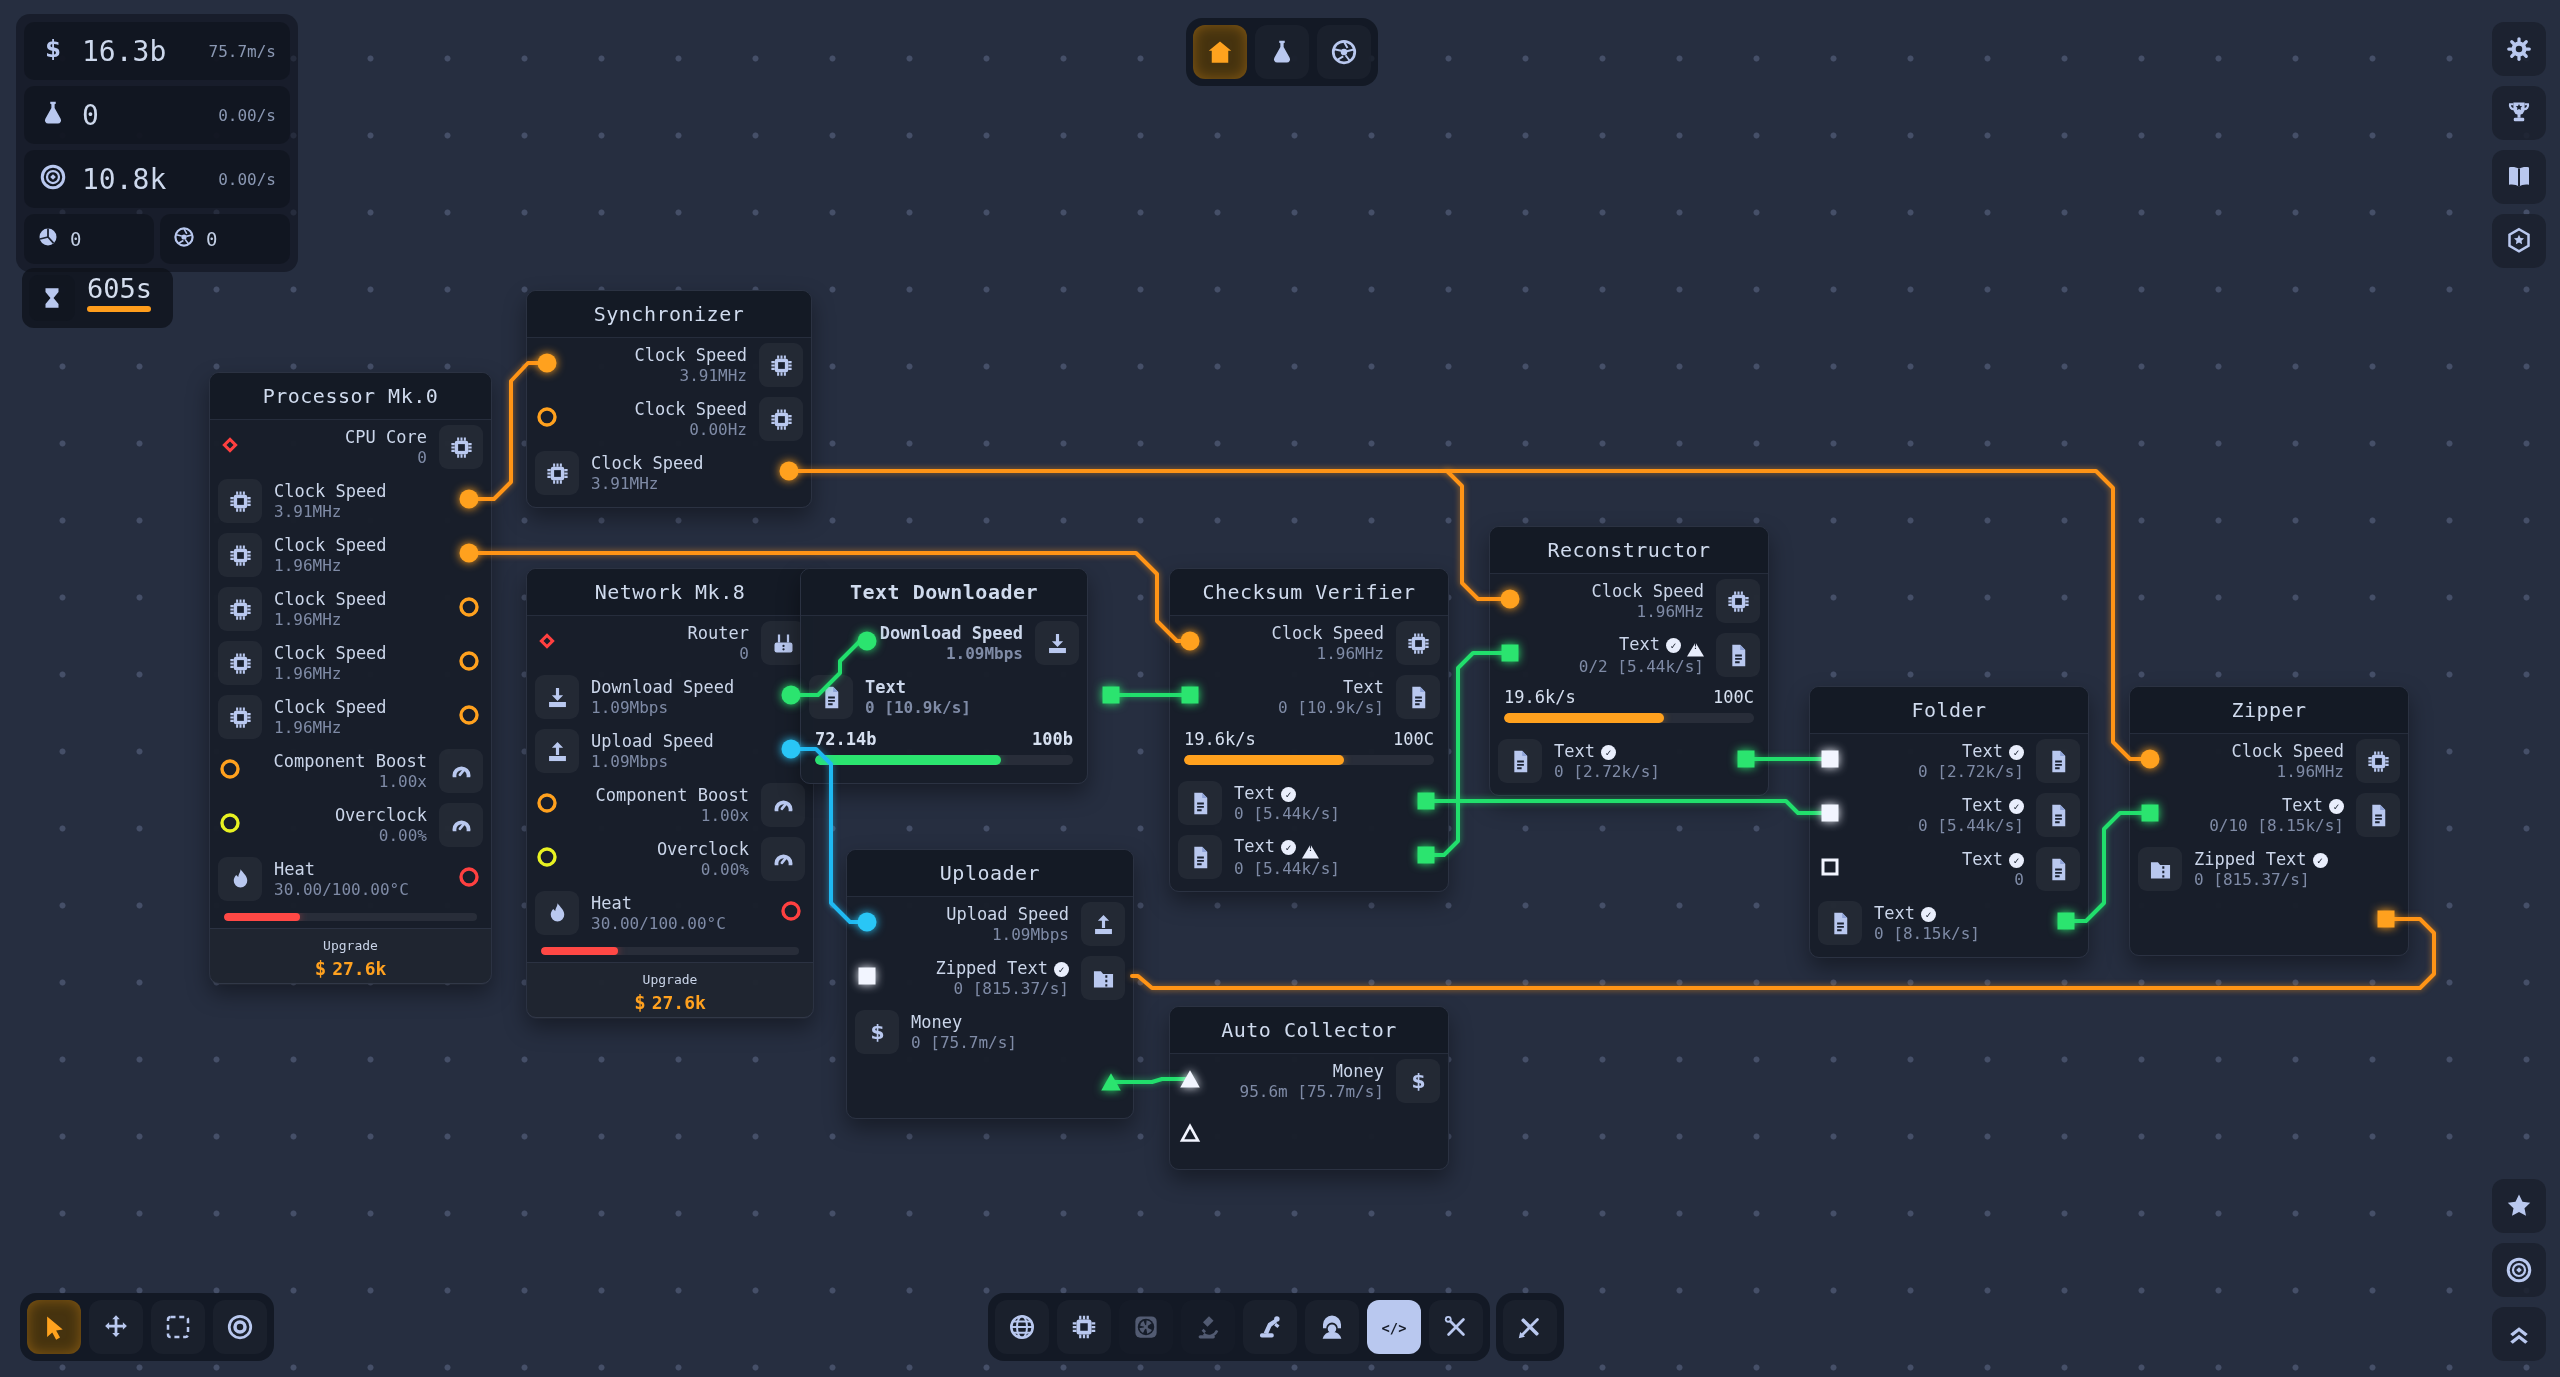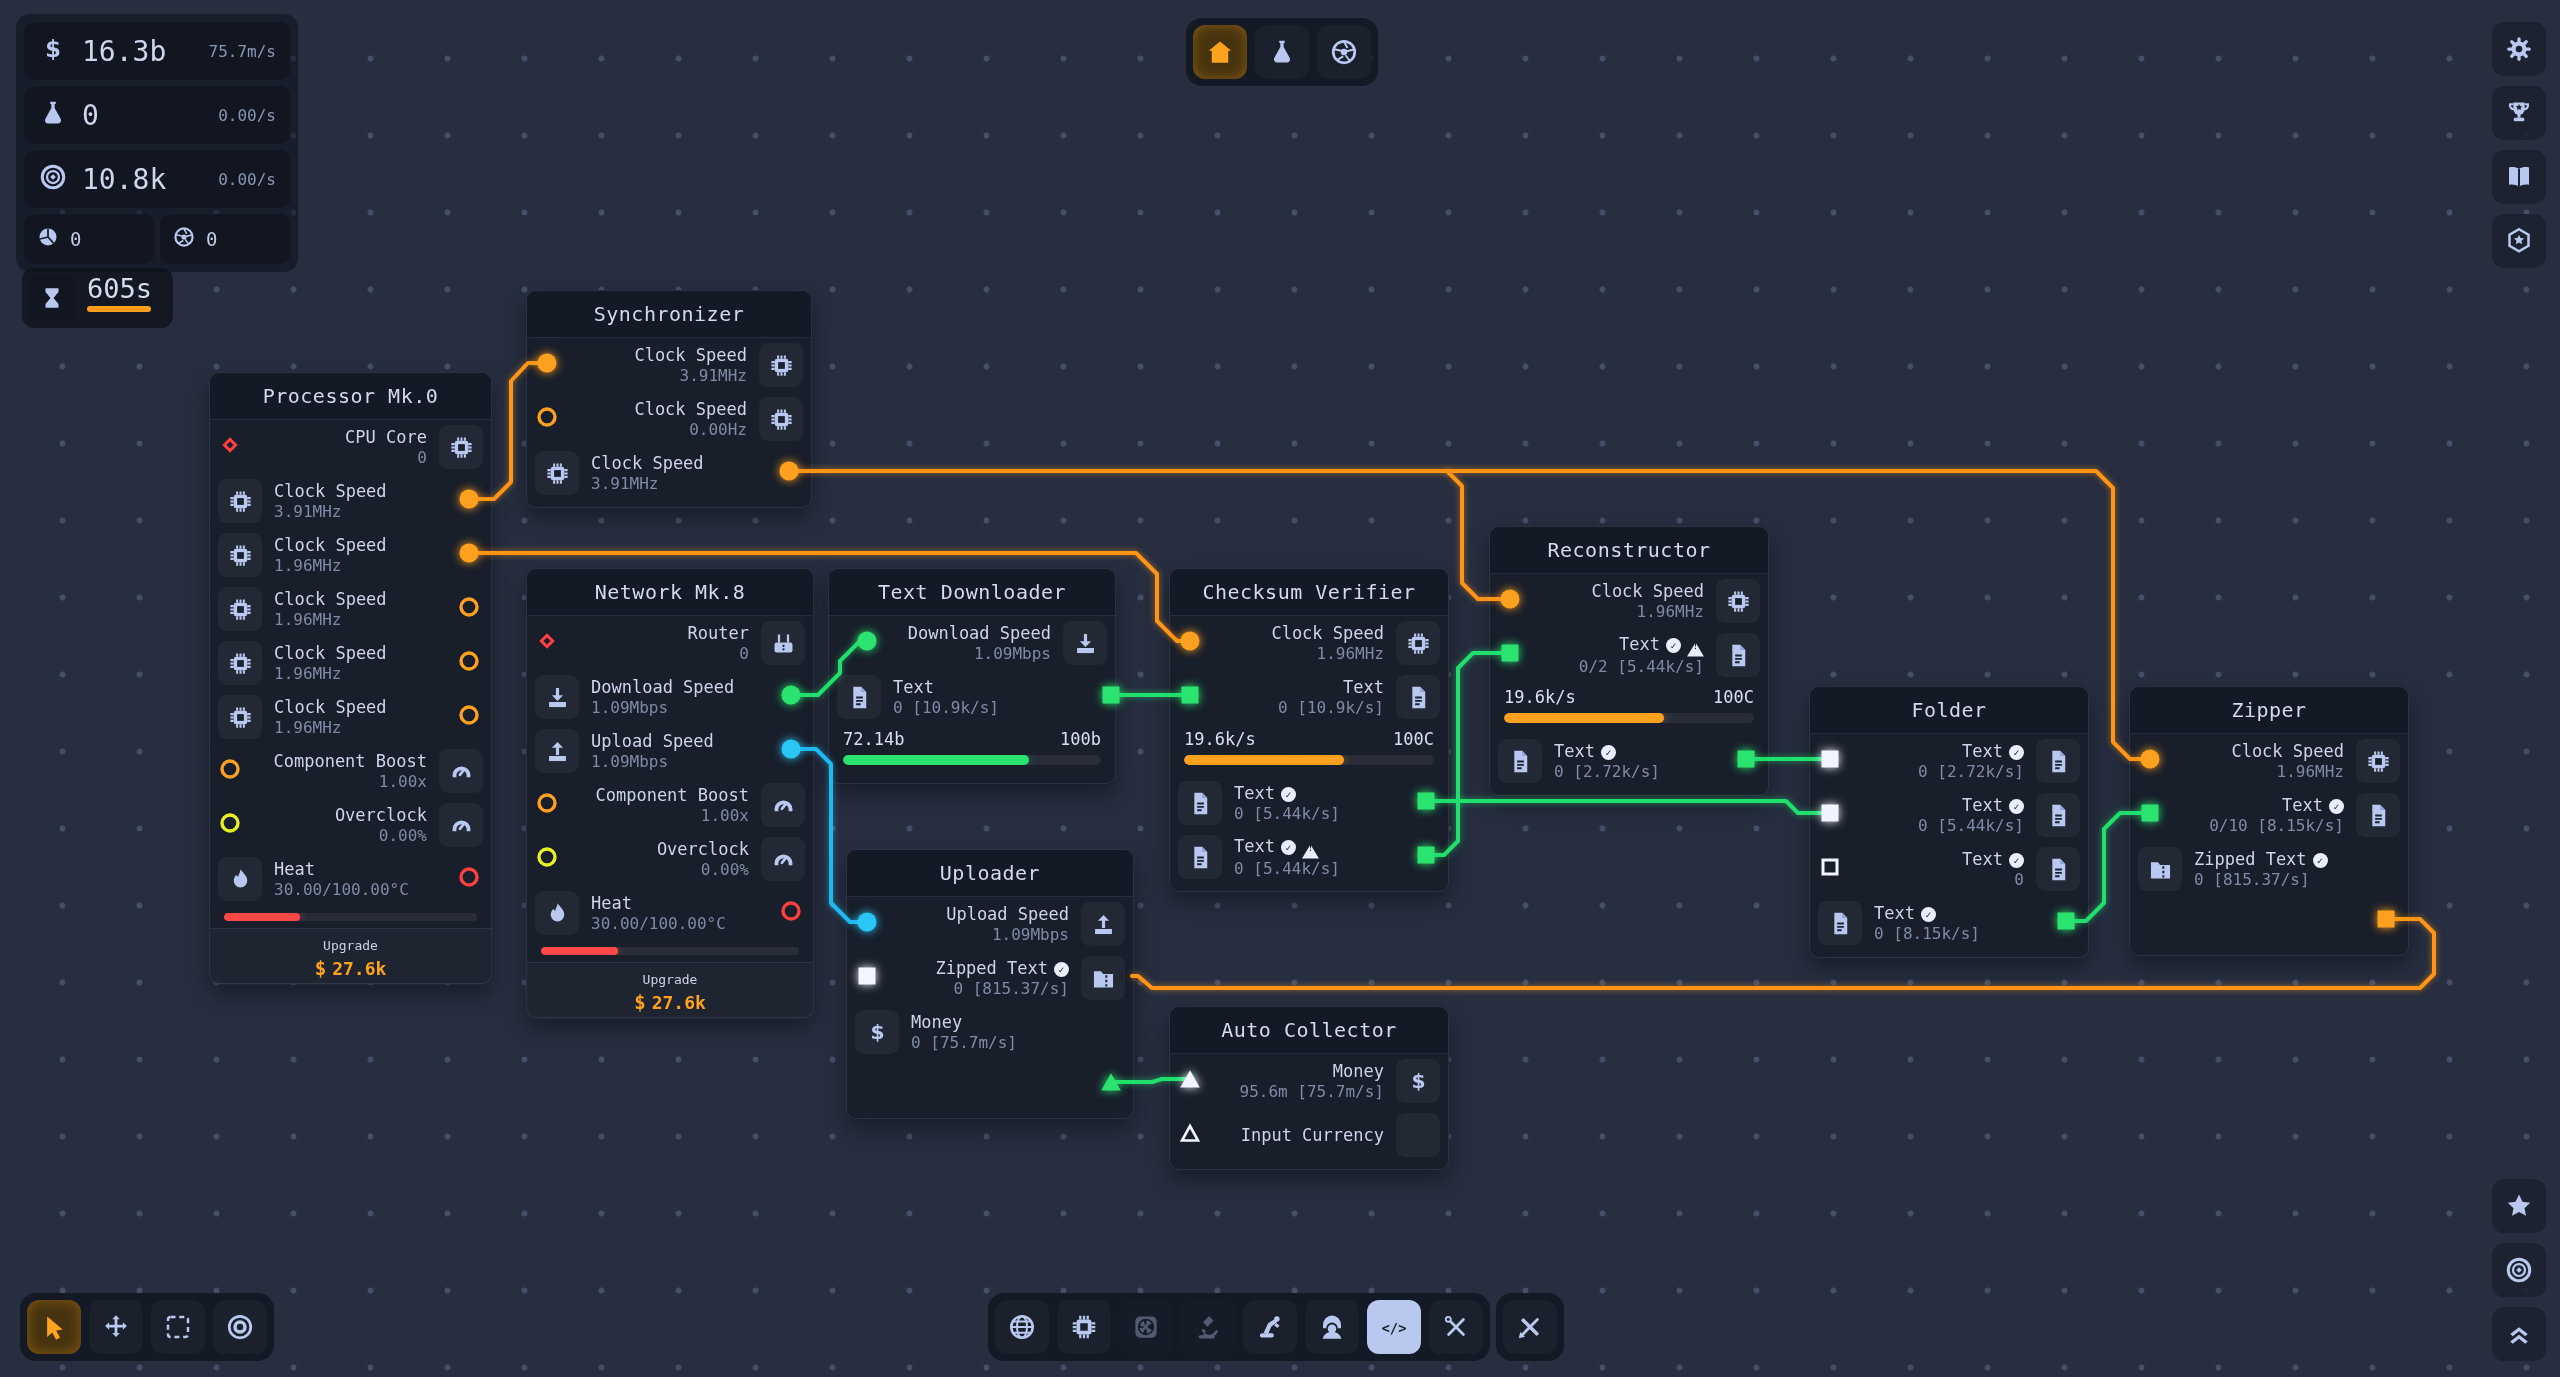--- a/index.html
+++ b/index.html
@@ -303,21 +303,21 @@
         <div class="nbar">
           <div class="ptrack">
             <div class="pfill" style="width:30%;background:#ff4845;box-shadow:0 0 8px #ff484588"></div>
           </div>
         </div>
         <div class="nfooter">
           <div class="f1">Upgrade</div>
           <div class="f2"><span class="sym">$</span><span>27.6k</span></div>
         </div>
       </div>
-      <div class="node" style="left: 828px; top: 568px; width: 286px; height: 214px;">
+      <div class="node" style="left: 800px; top: 568px; width: 286px; height: 214px; font-weight: bold;">
         <div class="node-title">Text Downloader</div>
         <div class="nrow dir-in">
           <div class="lbl"><span>Download Speed</span></div>
           <div class="sub">1.09Mbps</div>
           <div class="icon-box at-right">
             <svg viewBox="0 0 24 24">
               <path d="M10.6 3.5h2.8v6.5h3.6L12 15.2 7 10h3.6z" fill="currentColor"></path>
               <path d="M4.5 16h15v4.5h-15z" fill="currentColor"></path>
             </svg>
           </div>
@@ -478,26 +478,20 @@
       </div>
       <div class="node" style="left: 1169px; top: 1006px; width: 278px; height: 162px;">
         <div class="node-title">Auto Collector</div>
         <div class="nrow dir-in">
           <div class="lbl"><span>Money</span></div>
           <div class="sub">95.6m [75.7m/s]</div>
           <div class="icon-box at-right">
             <svg viewBox="0 0 24 24">
               <text x="12" y="18" text-anchor="middle" font-family="DejaVu Sans,sans-serif" font-size="18" font-weight="bold" fill="currentColor">$</text>
             </svg>
-          </div>
-        </div>
-        <div class="nrow dir-in">
-          <div class="lbl"><span>Input Currency</span></div>
-          <div class="icon-box at-right">
-            <svg viewBox="0 0 24 24"></svg>
           </div>
         </div>
       </div>
       <div class="node" style="left: 1809px; top: 686px; width: 278px; height: 270px;">
         <div class="node-title">Folder</div>
         <div class="nrow dir-in">
           <div class="lbl"><span>Text</span><span class="badge check">✓</span></div>
           <div class="sub">0 [2.72k/s]</div>
           <div class="icon-box at-right">
             <svg viewBox="0 0 24 24">

